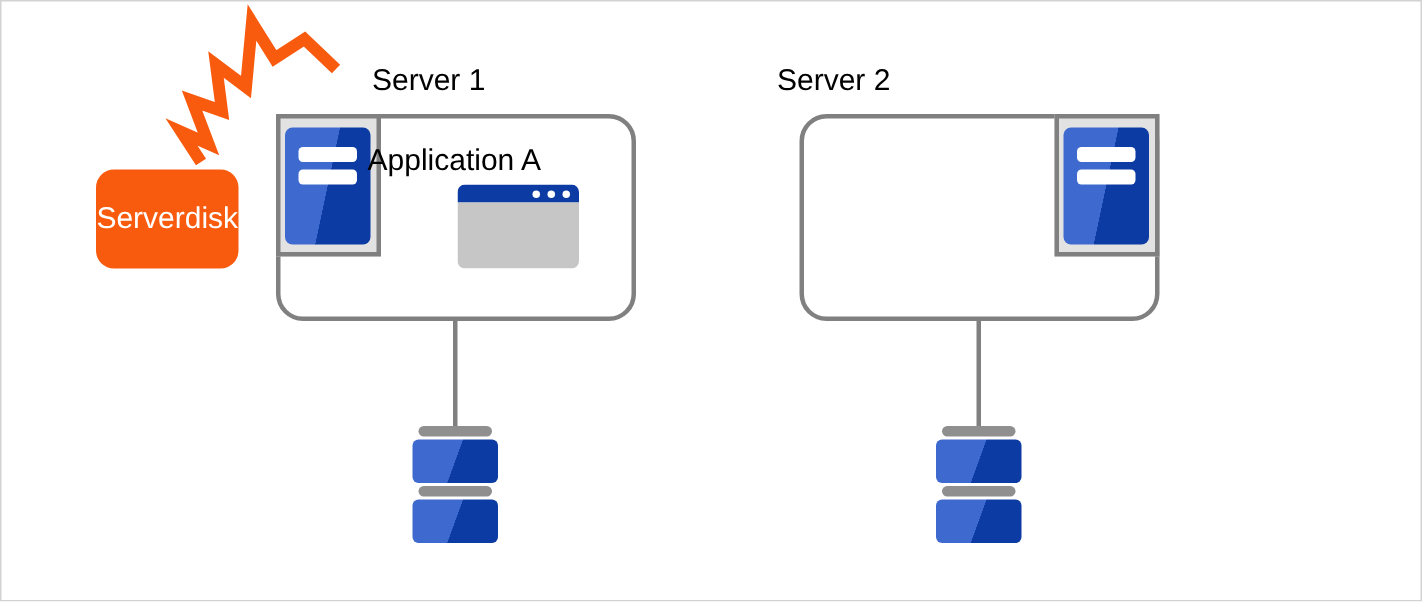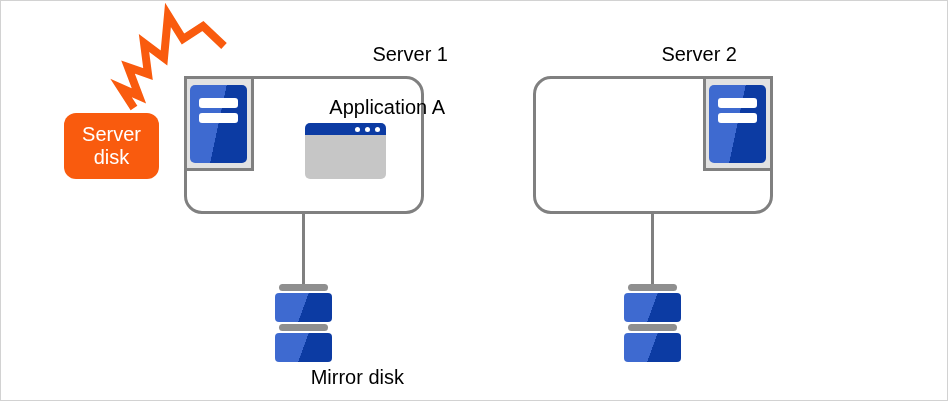--- a/index.html
+++ b/index.html
@@ -1,24 +1,24 @@
 <!DOCTYPE html>
 <html><head>
 <meta charset="utf-8">
 <style>
   html,body{margin:0;padding:0;background:#fff;}
   body{font-family:"Liberation Sans",sans-serif;color:#000;}
   .canvas{position:relative;width:948px;height:401px;box-sizing:border-box;
           border:1px solid #d2d2d2;background:#fff;overflow:hidden;}
 
   
-  .diagram-label{position:absolute;width:200px;text-align:right;
+  .diagram-label{position:absolute;width:200px;text-align:left;
                  font-size:20px;line-height:22px;color:#000;}
   #server1-label{left:247px;top:42px;}
-  #server2-label{left:536px;top:42px;}
+  #server2-label{left:517px;top:42px;}
   #app-label{left:244px;top:95px;font-size:20px;}
   #mirror-label{left:203px;top:365px;}
 
   
   .server-box{position:absolute;width:240px;height:138px;box-sizing:border-box;
               border:3px solid #808080;border-radius:18px;background:#fff;top:75px;}
   #server1-box{left:183px;}
   #server2-box{left:532px;}
 
   
@@ -35,21 +35,21 @@
   .app-window{position:absolute;left:304px;top:122px;width:81px;height:56px;
               border-radius:5px;overflow:hidden;display:flex;flex-direction:column;}
   .app-titlebar{height:12px;background:#0c3ba3;display:flex;align-items:center;
                 justify-content:flex-end;gap:5px;padding-right:6px;flex:0 0 auto;}
   .app-dot{width:5px;height:5px;border-radius:50%;background:#fff;}
   .app-body{flex:1;background:#c6c6c6;}
 
   
   .alert-badge{position:absolute;left:63px;top:112px;width:95px;height:66px;
                background:#f95b0e;border-radius:12px;color:#fff;font-size:20px;
-               line-height:23px;display:flex;flex-direction:column;
+               line-height:23px;display:flex;flex-direction:row;
                align-items:center;justify-content:center;}
   .bolt-svg{position:absolute;left:105px;top:0;width:130px;height:115px;}
   .bolt-svg polyline{fill:none;stroke:#f95b0e;stroke-width:8;stroke-miterlimit:10;}
 
   
   .connector{position:absolute;top:213px;width:3px;height:70px;background:#808080;}
   #connector1{left:301px;} #connector2{left:650px;}
 
   
   .disk-stack{position:absolute;top:283px;width:57px;display:flex;flex-direction:column;
@@ -109,15 +109,14 @@
     <span class="disk-cap"></span>
     <span class="disk-platter"></span>
   </div>
   <div class="disk-stack" id="disk2">
     <span class="disk-cap"></span>
     <span class="disk-platter"></span>
     <span class="disk-cap"></span>
     <span class="disk-platter"></span>
   </div>
 
-  <div class="diagram-label" id="mirror-label">Mirror disk</div>
 
 </div>
 
 </body></html>

